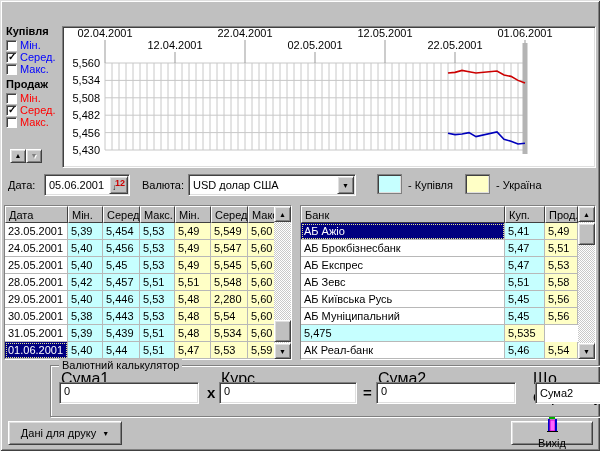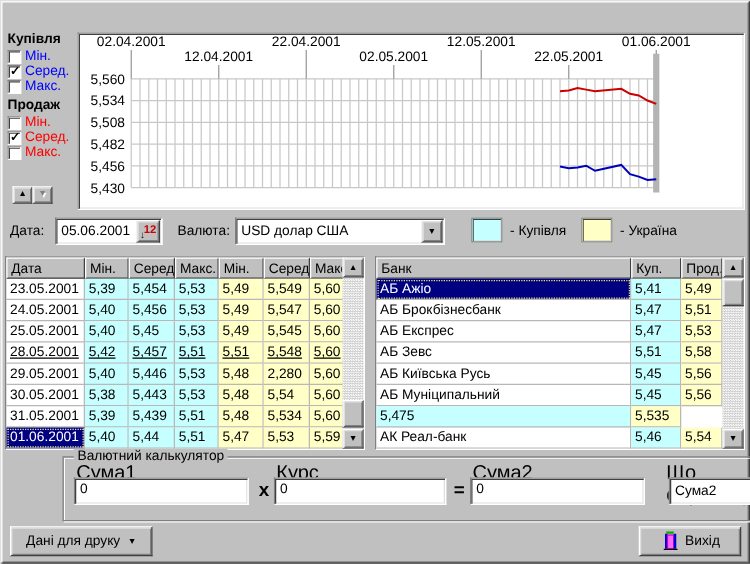--- a/index.html
+++ b/index.html
@@ -93,21 +93,21 @@
   .calc-box { position:absolute; left:4px; top:365px; width:592px; height:52px;
     border:1px solid #808080; box-shadow: inset 1px 1px 0 #fff, 1px 1px 0 #fff; margin-left: 46px; }
   .calc-title { position:absolute; left:8px; top:-7px; background:#c0c0c0; padding:0 3px; font-size:11px; }
   .calc-lbl { position:absolute; top:4px; font-size:16px; }
   .calc-input { position:absolute; top:16px; height:22px; padding:2px 0 0 4px; font-size:11px; }
   .op { position:absolute; top:18px; font-size:15px; font-weight:bold; }
   
   .push-btn { position:absolute; height:24px; display:flex; align-items:center;
     justify-content:center; font-size:11px; font-family:"Liberation Sans",sans-serif; gap:4px; }
   .print-btn { left:8px; top:421px; width:114px; }
-  .exit-btn { left:511px; top:421px; width:82px; }
+  .exit-btn { left:511px; top:421px; width:82px;flex-direction:column; }
   .dd-arrow { font-size:7px; margin-left:2px; }
 </style>
 </head>
 <body>
 
 <div class="window">
 
 
   <div class="filters">
     <div class="grp-label">Купівля</div>
@@ -290,21 +290,21 @@
         </div>
         <div class="t-row" style="grid-template-columns: 63px 35px 37px 35px 36px 37px 30px;">
           <div class="t-cell ">25.05.2001</div>
           <div class="t-cell c-cyan">5,40</div>
           <div class="t-cell c-cyan">5,45</div>
           <div class="t-cell c-cyan">5,53</div>
           <div class="t-cell c-yel">5,49</div>
           <div class="t-cell c-yel">5,545</div>
           <div class="t-cell c-yel">5,60</div>
         </div>
-        <div class="t-row" style="grid-template-columns: 63px 35px 37px 35px 36px 37px 30px; text-decoration: underline;">
+        <div class="t-row" style="grid-template-columns: 63px 35px 37px 35px 36px 37px 30px;">
           <div class="t-cell ">28.05.2001</div>
           <div class="t-cell c-cyan">5,42</div>
           <div class="t-cell c-cyan">5,457</div>
           <div class="t-cell c-cyan">5,51</div>
           <div class="t-cell c-yel">5,51</div>
           <div class="t-cell c-yel">5,548</div>
           <div class="t-cell c-yel">5,60</div>
         </div>
         <div class="t-row" style="grid-template-columns: 63px 35px 37px 35px 36px 37px 30px;">
           <div class="t-cell ">29.05.2001</div>

